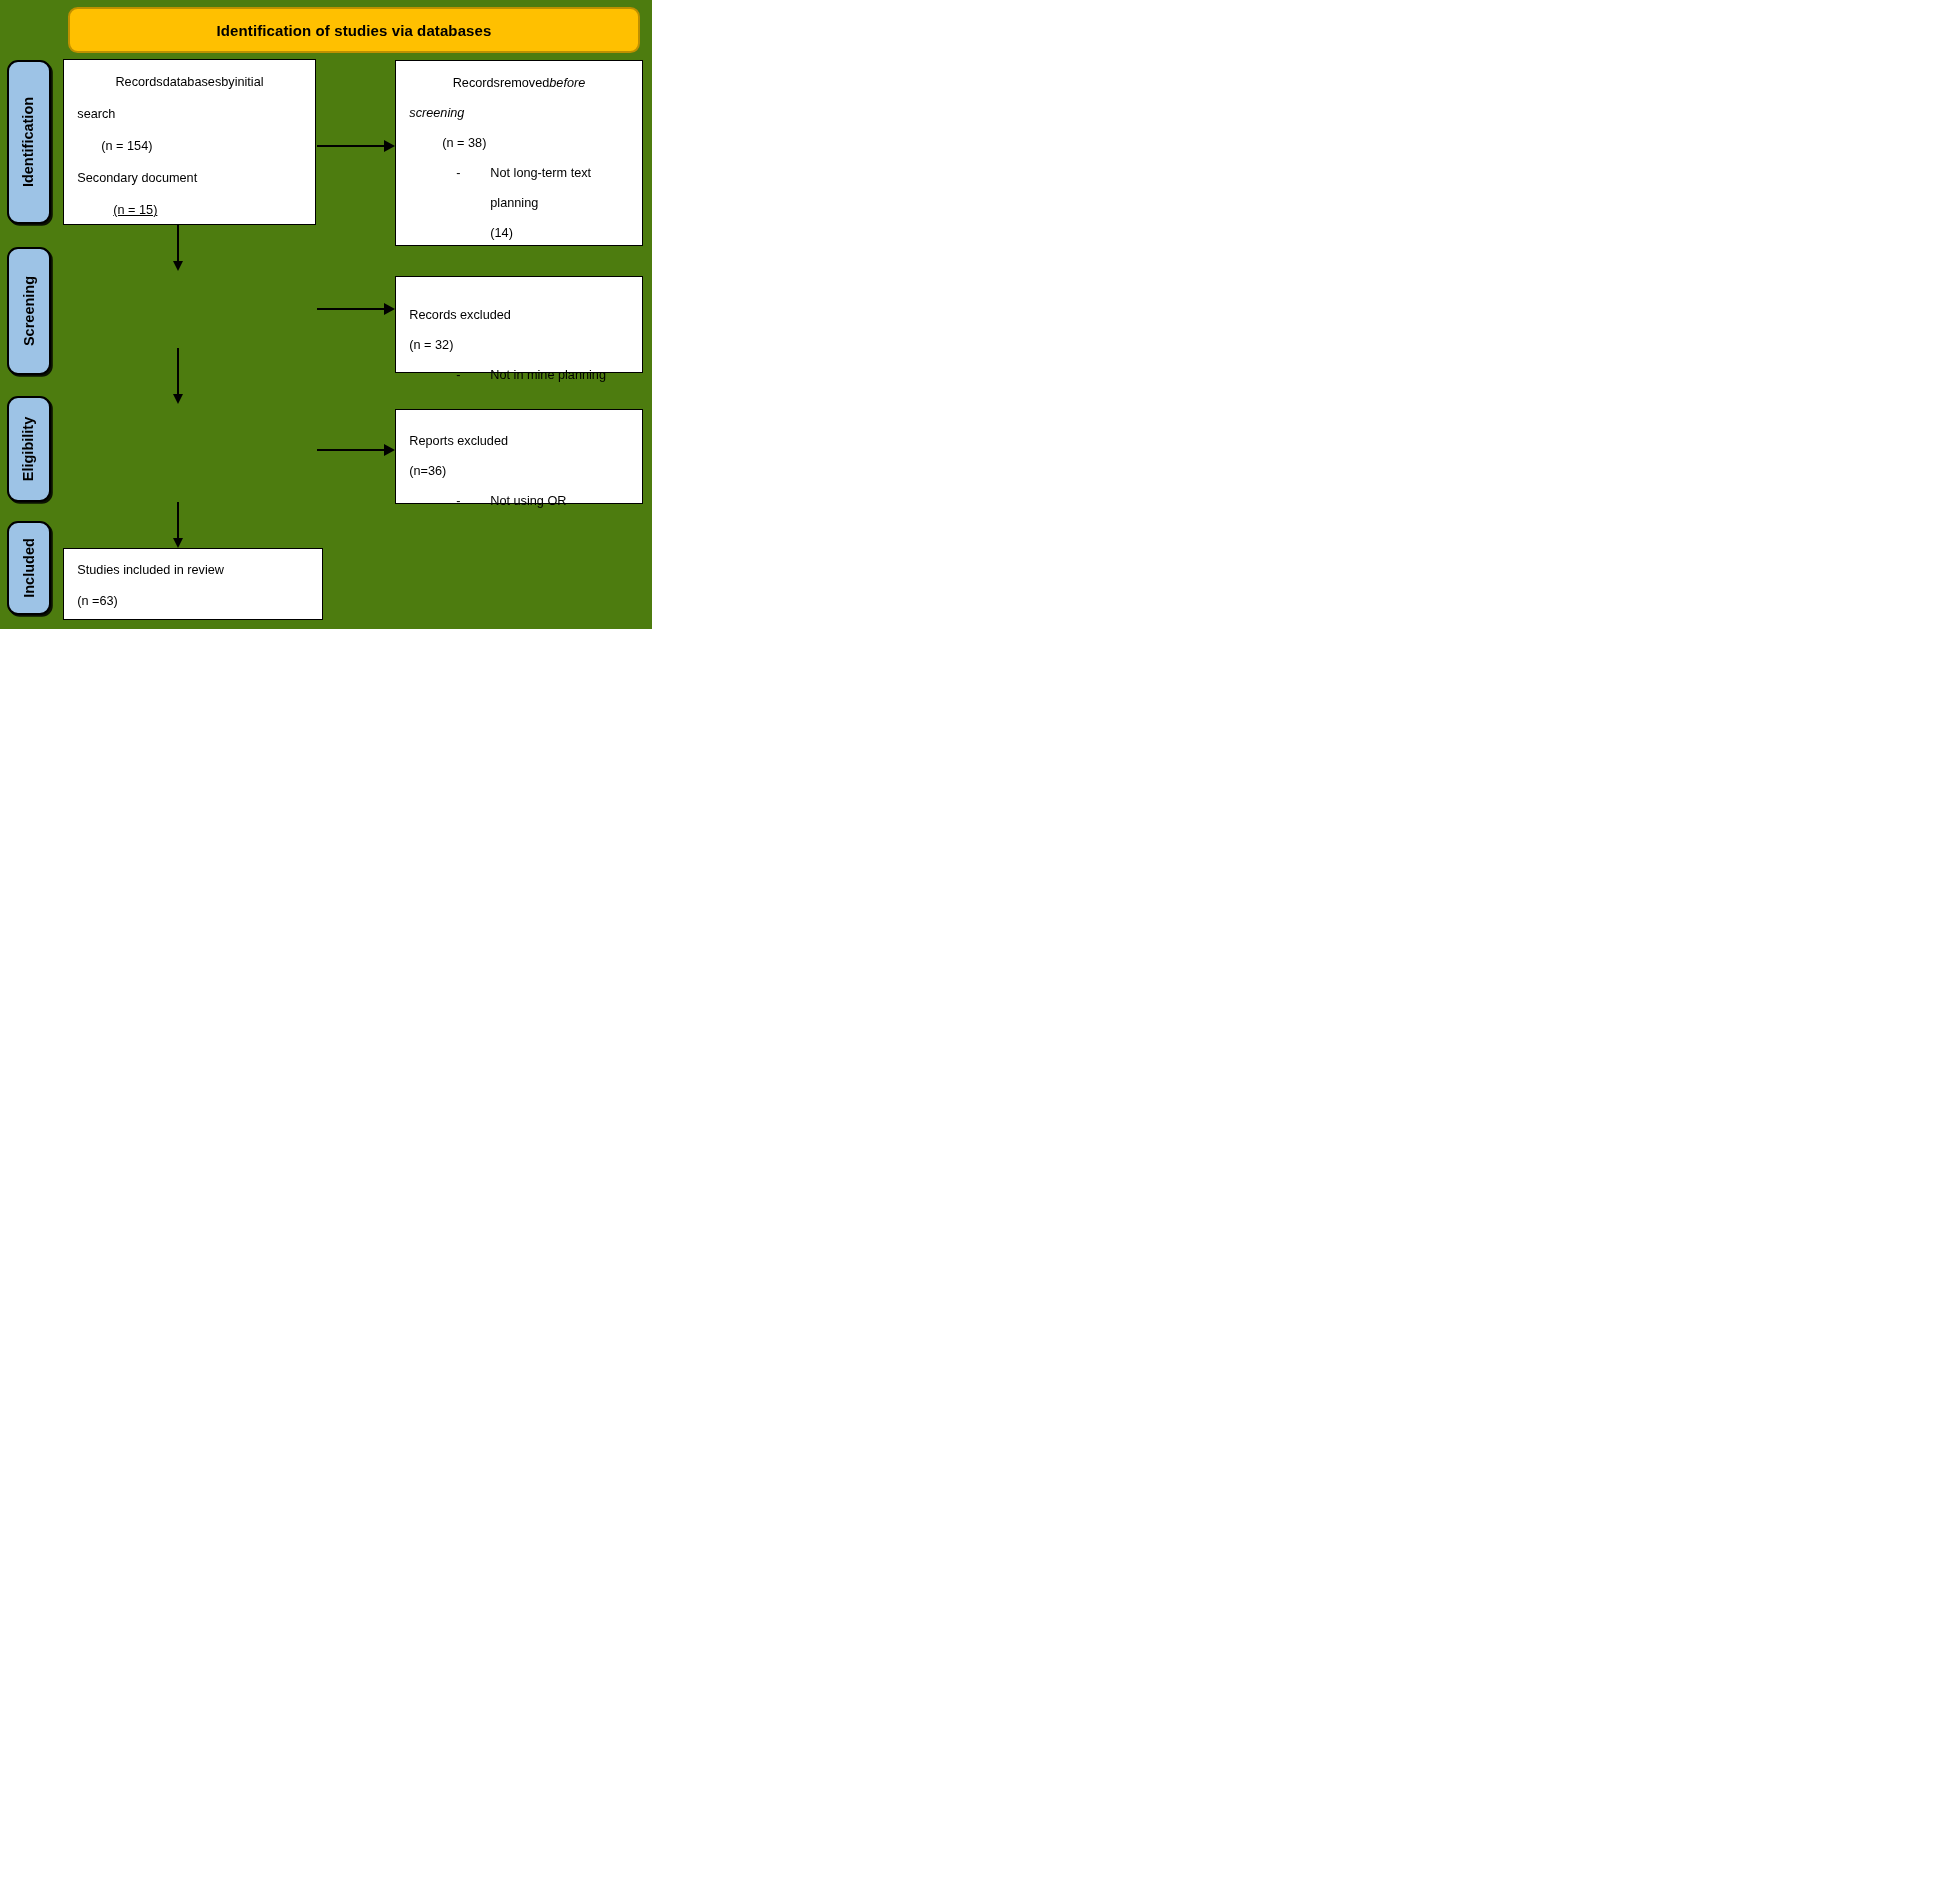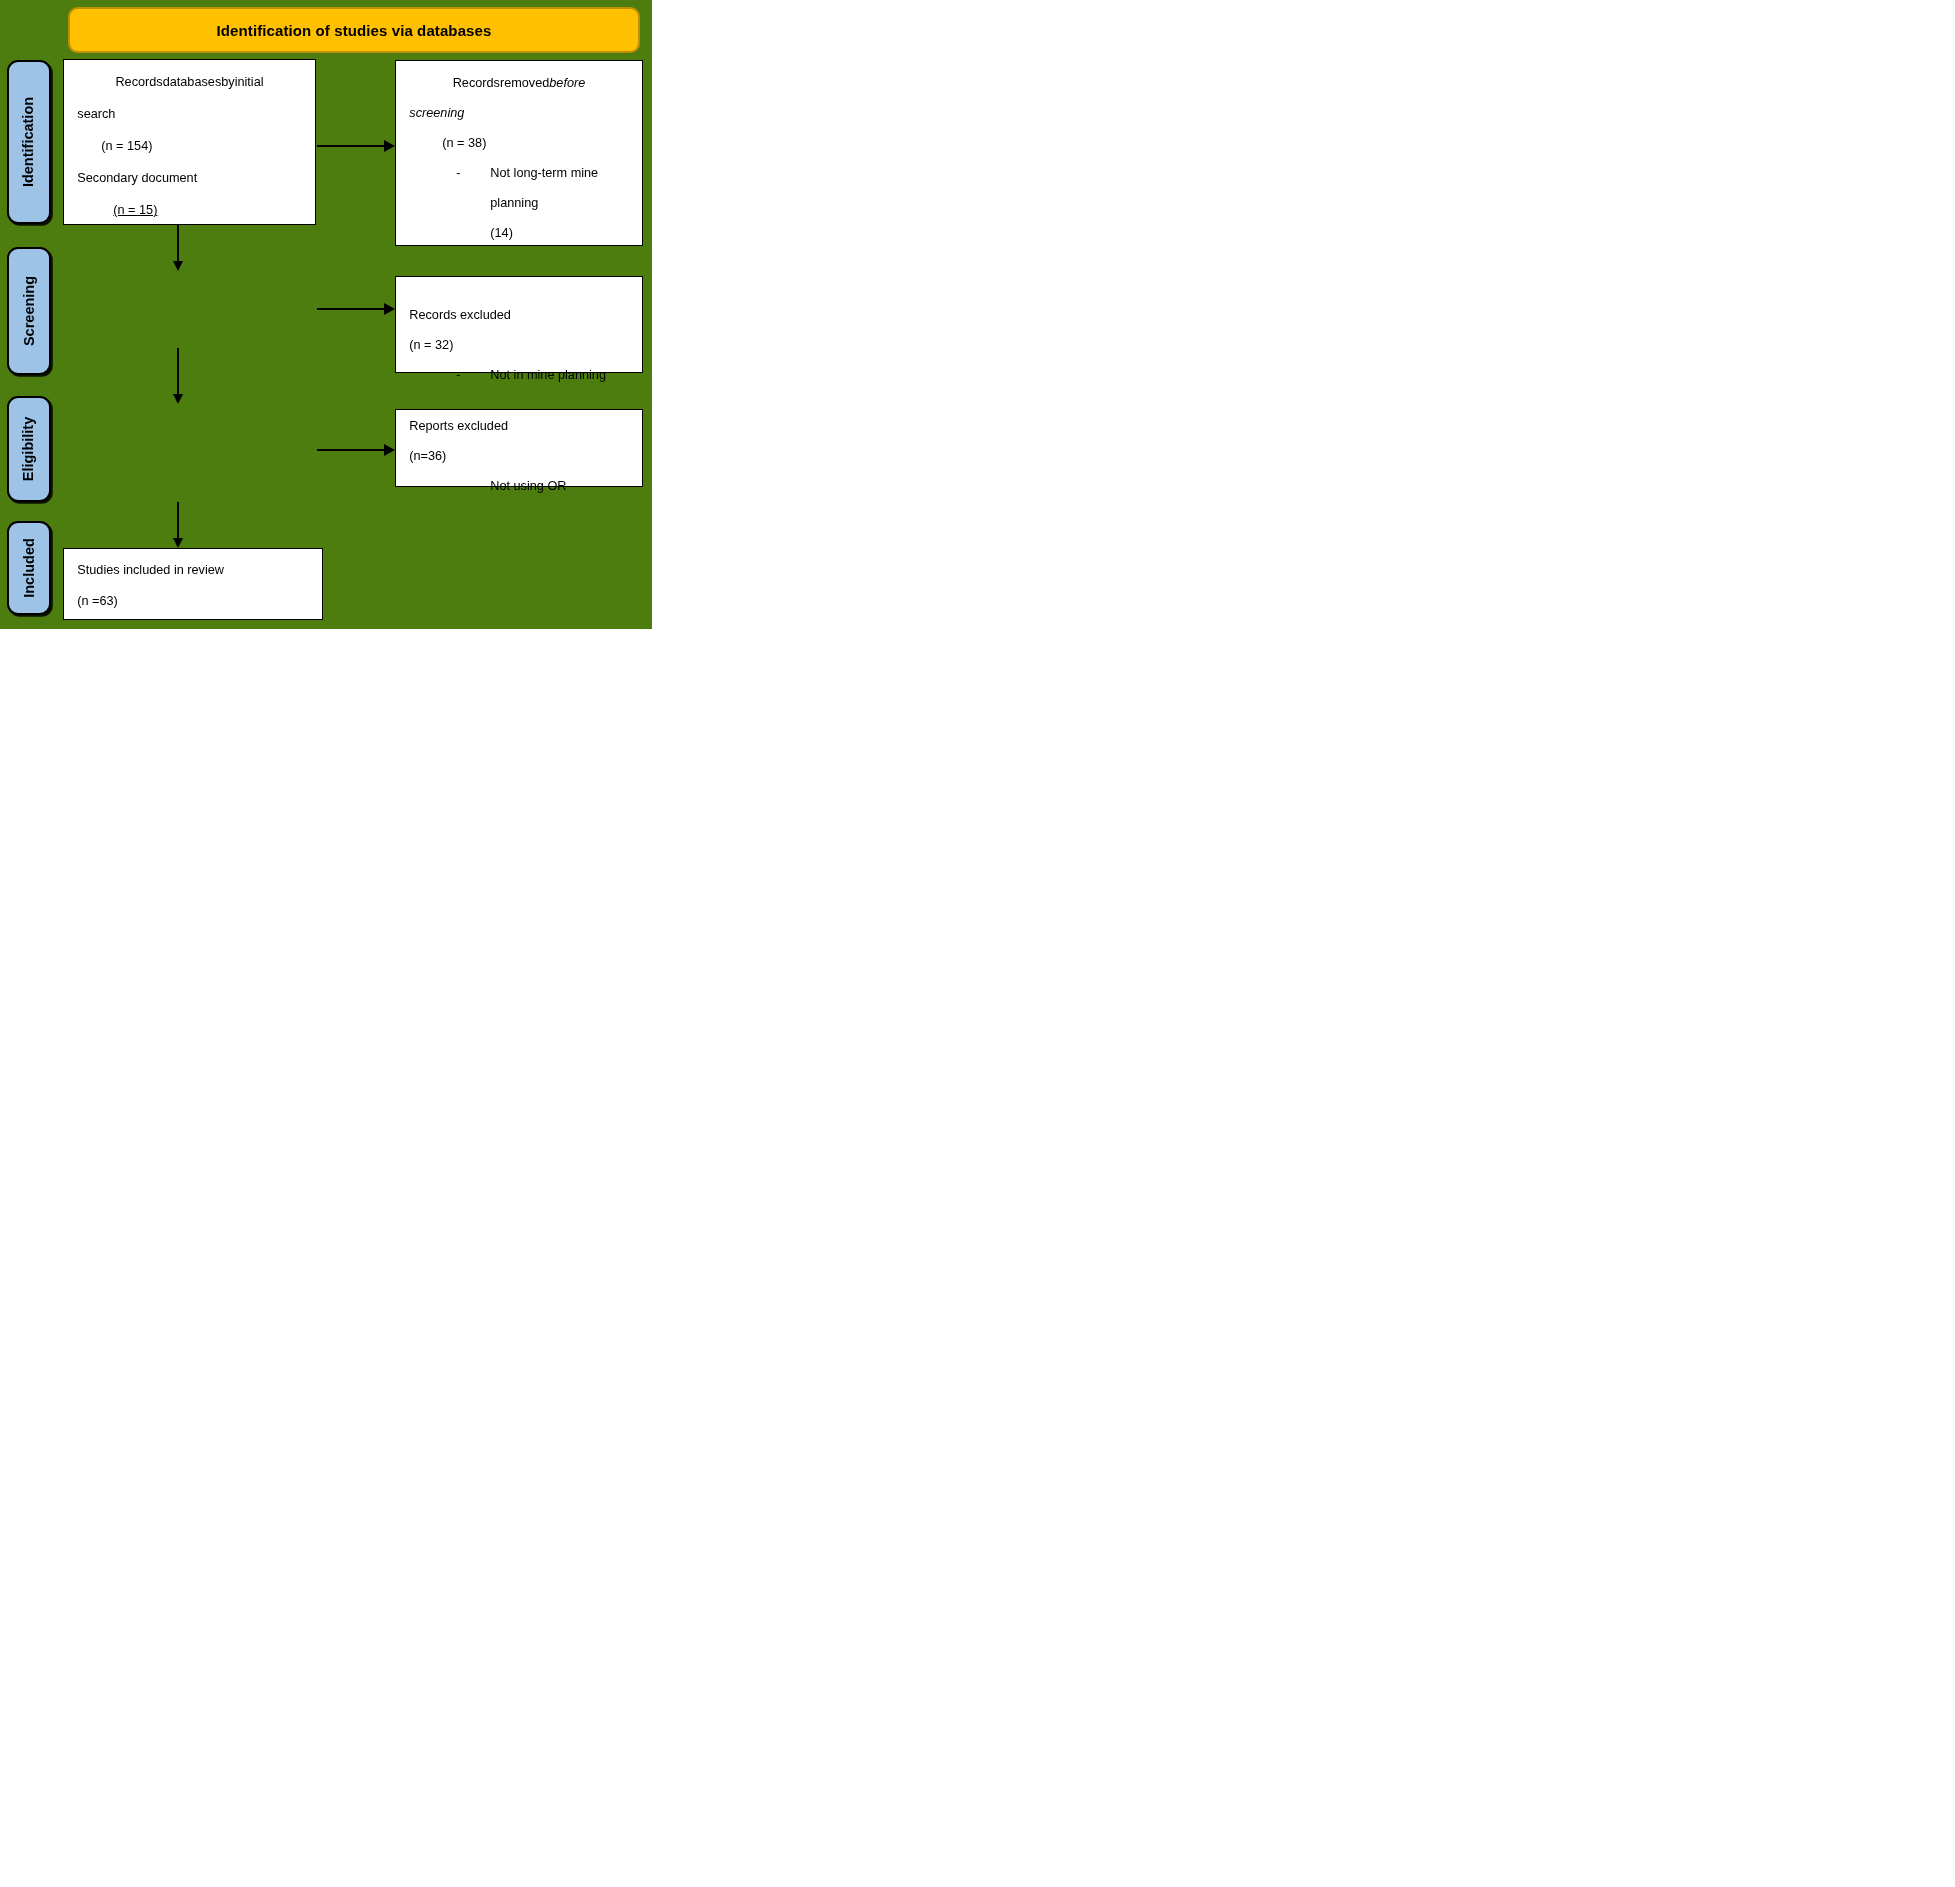--- a/index.html
+++ b/index.html
@@ -78,21 +78,21 @@
   .box-identified .line { line-height: 32px; }
   .box-screened   { left: 63px; top: 272px; width: 253px; height: 76px; padding-top: 8.4px; }
   .box-fulltext   { left: 63px; top: 404px; width: 253px; height: 97px; padding-top: 4.8px; }
   .box-fulltext .line { line-height: 30px; }
   .box-included   { left: 63px; top: 548px; width: 260px; height: 72px; padding-top: 6px; }
 
   .box-removed    { left: 395px; top: 60px; width: 248px; height: 186px; padding-top: 7.2px; }
   .box-removed .line { line-height: 30px; }
   .box-excluded   { left: 395px; top: 276px; width: 248px; height: 97px; padding-top: 23px; }
   .box-excluded .line { line-height: 30px; }
-  .box-repexcl    { left: 395px; top: 409px; width: 248px; height: 78px; padding-top: 1px; }
+  .box-repexcl    { left: 395px; top: 409px; width: 248px; height: 95px; padding-top: 16px; }
   .box-repexcl .line { line-height: 30px; }
 
   
   .just { display: flex; justify-content: space-between; }
   .box-removed .just span:last-child { font-style: italic; }
   .italic { font-style: italic; }
 
   
   .ind-a  { padding-left: 24px; }   
   .ind-b  { padding-left: 36px; text-decoration: underline; }   
@@ -156,21 +156,21 @@
   <div class="fbox box-removed">
     <div class="line just">
       <span>Records</span>
       <span>removed</span>
       <span>before</span>
     </div>
     <div class="line italic">screening</div>
     <div class="line ind-c">(n = 38)</div>
     <div class="line bullet">
       <span class="dash">-</span>
-      <span>Not long-term mine</span>
+      <span>Not long-term text</span>
     </div>
     <div class="line hang">planning</div>
     <div class="line hang">(14)</div>
   </div>
 
 
   <div class="fbox box-excluded">
     <div class="line">Records excluded</div>
     <div class="line">(n = 32)</div>
     <div class="line bullet">

